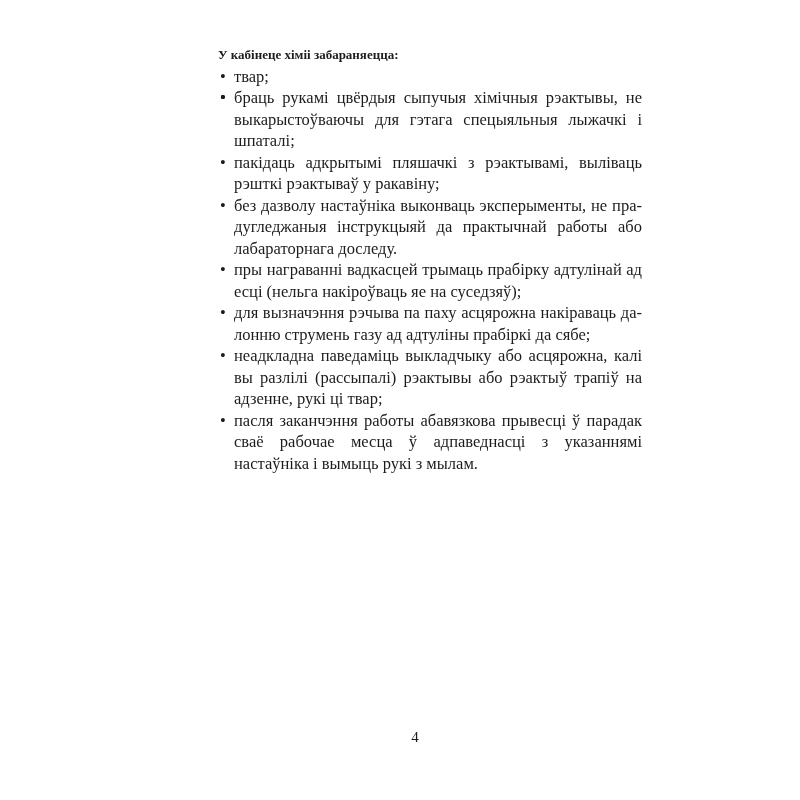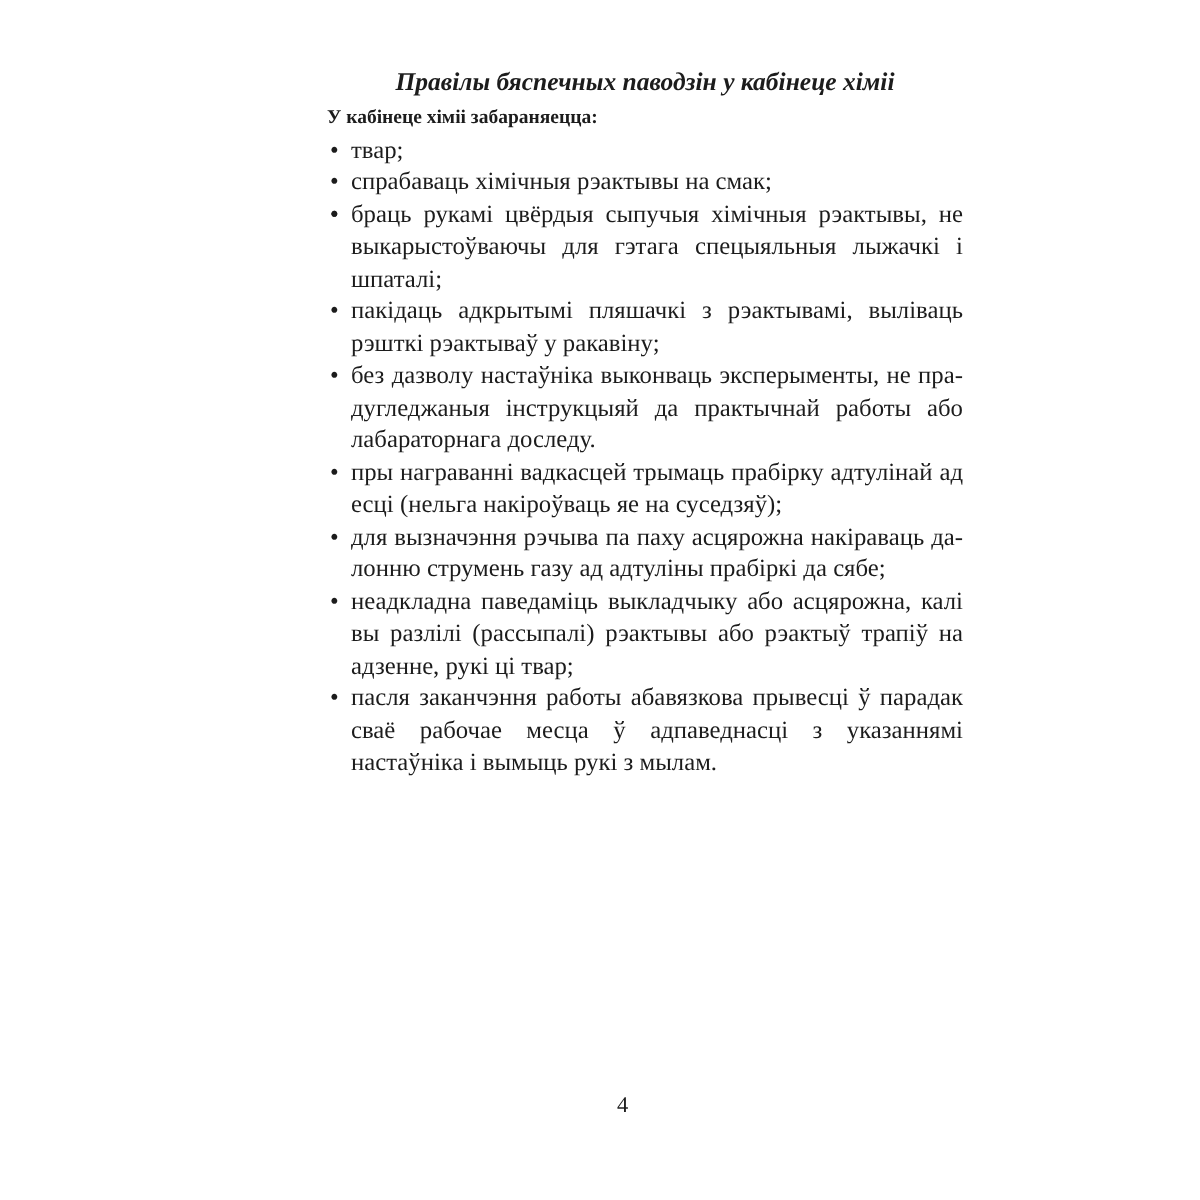--- a/index.html
+++ b/index.html
@@ -63,30 +63,29 @@
     font-size: 15px;
     line-height: 18px;
   }
 </style>
 </head>
 <body>
 
 <div class="page">
   <div class="content">
 
-    <h1 class="doc-title">Правілы бяспечных паводзін у кабінеце хіміі</h1>
 
     <div class="section">
       <p class="section-heading">У кабінеце хіміі забараняецца:</p>
       <ul class="rules-list">
         <li>
           <span class="bullet">•</span><span>твар;</span>
         </li>
         <li>
-          <span class="bullet">•</span><span>спрабаваць хімічныя рэактывы на смак;</span>
+          <span class="bullet">•</span>
         </li>
         <li>
           <span class="bullet">•</span>
         </li>
         <li>
           <span class="bullet">•</span><span>браць рукамі цвёрдыя сыпучыя хімічныя рэактывы, не вы­карыстоўваючы для гэтага спецыяльныя лыжачкі і шпаталі;</span>
         </li>
         <li>
           <span class="bullet">•</span><span>пакідаць адкрытымі пляшачкі з рэактывамі, выліваць рэшткі рэактываў у ракавіну;</span>
         </li>

